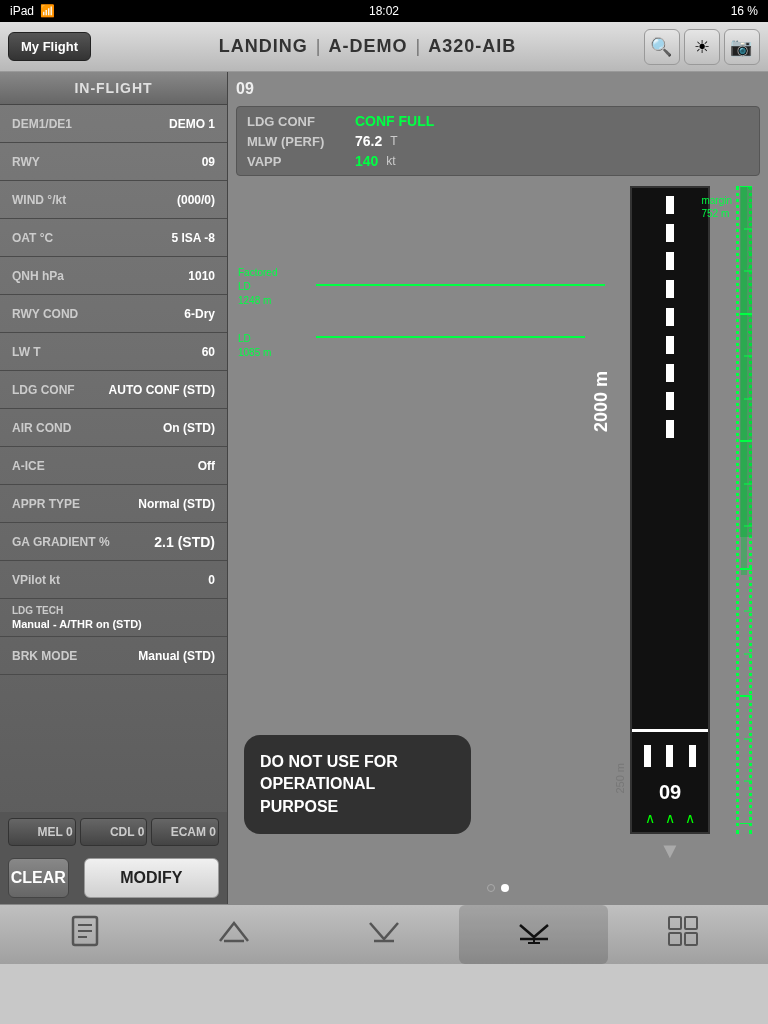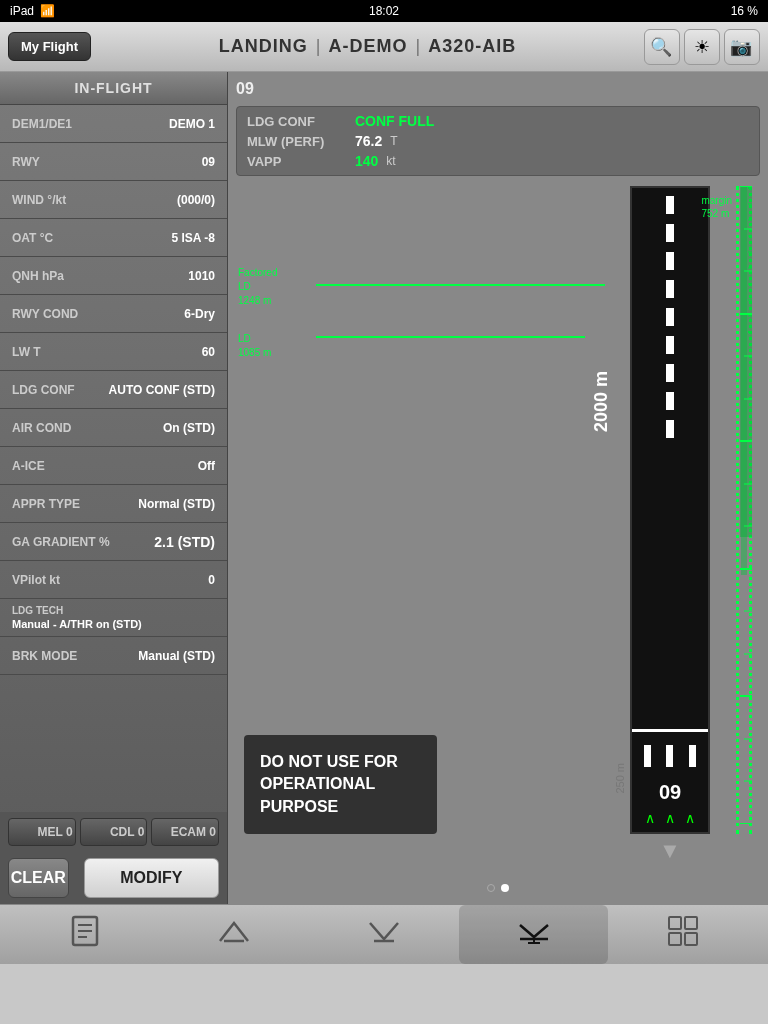--- a/index.html
+++ b/index.html
@@ -256,23 +256,23 @@
       width: 80px;
       background: #111;
       border: 2px solid #444;
     }
 
     
     #warning-box {
       position: absolute;
       bottom: 40px;
       left: 8px;
-      width: 193px;
+      width: 227px;
       background: rgba(40,40,40,0.9);
-      border-radius: 4px;
+      border-radius: 16px;
       padding: 16px;
     }
     #warning-text {
       color: #fff;
       font-size: 16px;
       font-weight: bold;
       line-height: 1.4;
     }
 
     

